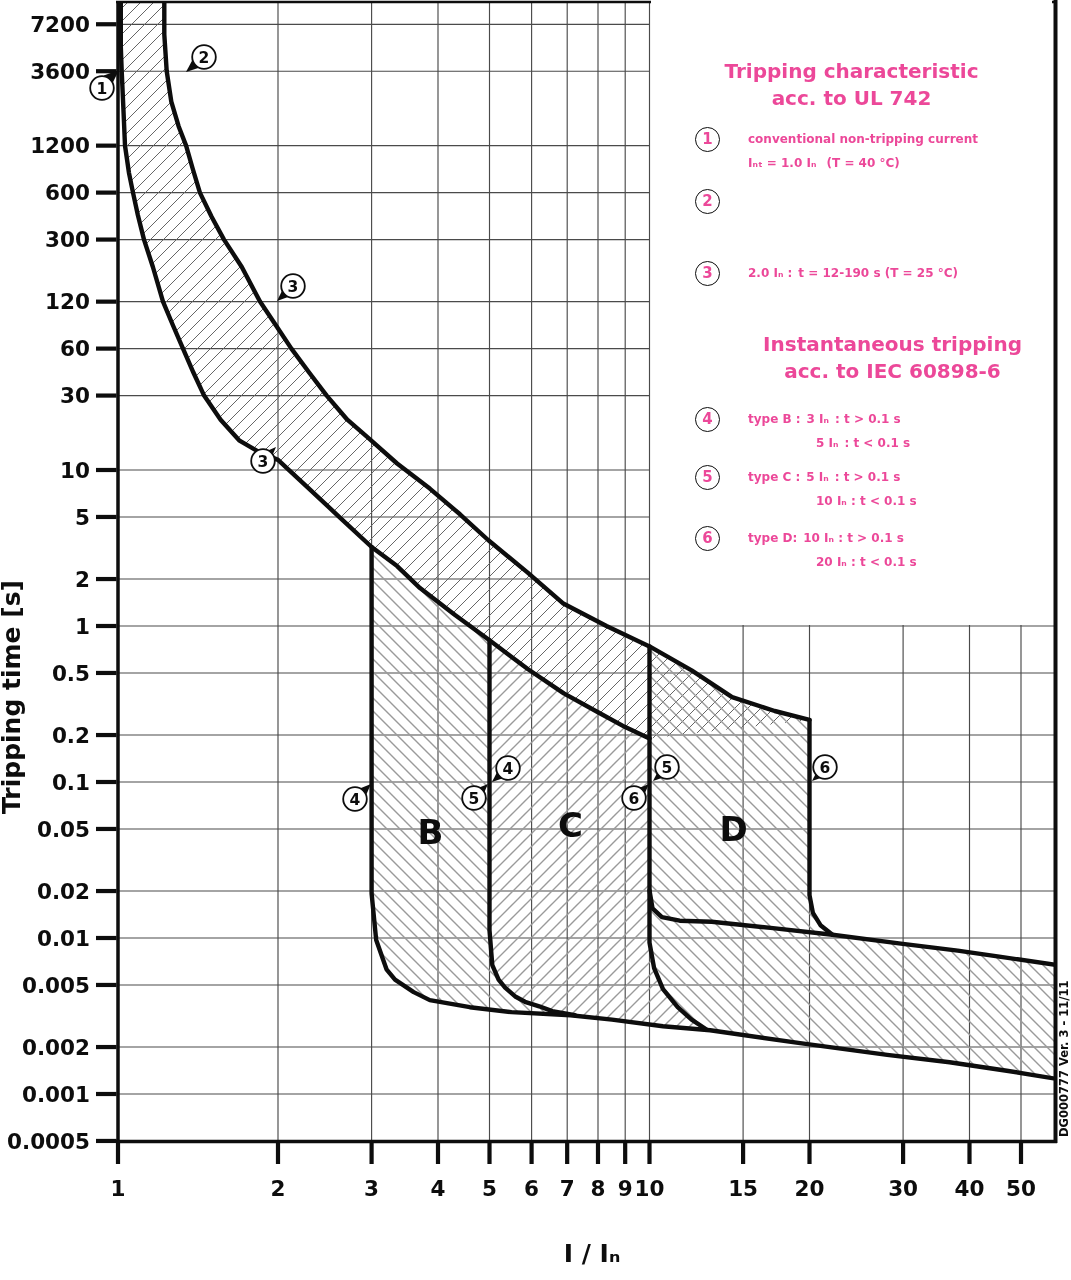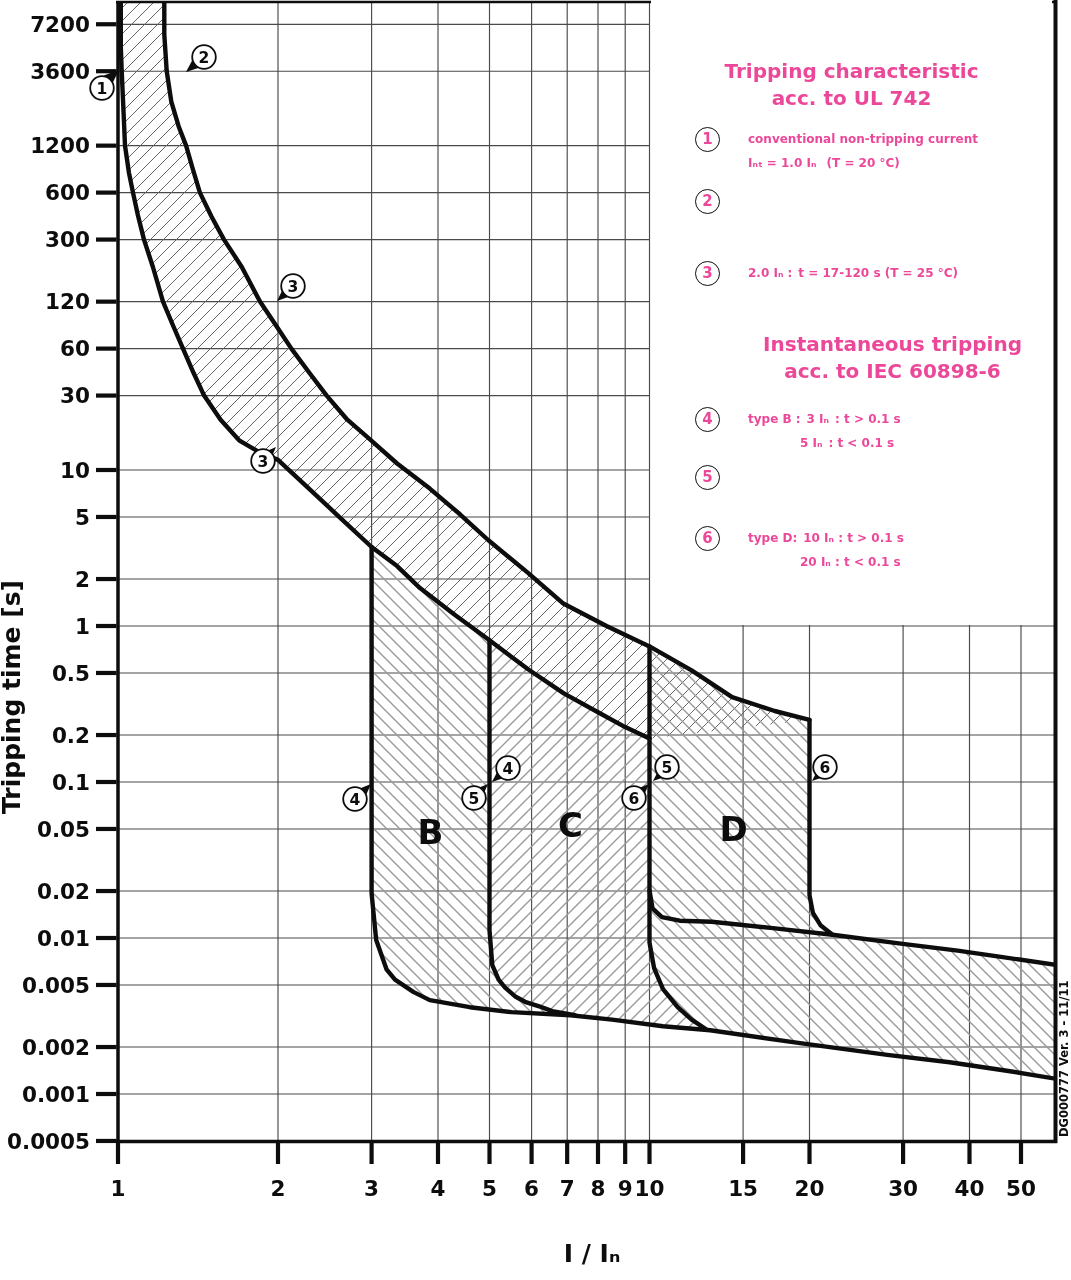--- a/index.html
+++ b/index.html
@@ -9,21 +9,21 @@
   svg text{font-family:"DejaVu Sans","Liberation Sans",sans-serif;font-weight:700;fill:#0d0d0d;}
   .legend{position:absolute;left:651px;top:0;width:401px;height:624px;background:#fff;
           color:#ec4899;font-weight:700;}
   .lg-title{position:absolute;left:0;width:100%;text-align:center;font-size:20px;line-height:27px;}
   .lg-title.ul{top:58px;}
   .lg-title.iec{top:331px;padding-left:41px;}
   .li{position:absolute;left:44px;display:flex;gap:28px;align-items:flex-start;}
   .lnum{flex:0 0 auto;width:23px;height:23px;border:1.7px solid #0d0d0d;border-radius:50%;
         text-align:center;line-height:23px;font-size:15px;}
   .ltxt{font-size:12px;line-height:24px;white-space:nowrap;}
-  .ind{margin-left:52px;}
+  .ind{margin-left:68px;}
   .li1{top:127px}.li2{top:189px}.li3{top:261px}.li4{top:407px}.li5{top:465px}.li6{top:526px}
 </style>
 </head>
 <body>
 
 <div class="page">
 
   <svg id="chart" width="1071" height="1280" viewBox="0 0 1071 1280">
     <defs>
       <clipPath id="plotclip">
@@ -220,48 +220,52 @@
 
   <div class="legend">
     <div class="lg-title ul">
       <div>Tripping characteristic</div>
       <div>acc. to UL 742</div>
     </div>
     <div class="li li1">
       <span class="lnum">1</span>
       <div class="ltxt">
         <div>conventional non-tripping current</div>
-        <div>Iₙₜ = 1.0 Iₙ  (T = 20 °C)</div>
+        <div>Iₙₜ = 1.0 Iₙ  (T = 40 °C)</div>
       </div>
     </div>
     <div class="li li2">
       <span class="lnum">2</span>
       <div class="ltxt">
       </div>
     </div>
     <div class="li li3">
       <span class="lnum">3</span>
       <div class="ltxt">
-        <div>2.0 Iₙ : t = 17-120 s (T = 25 °C)</div>
+        <div>2.0 Iₙ : t = 12-190 s (T = 25 °C)</div>
       </div>
     </div>
 
     <div class="lg-title iec">
       <div>Instantaneous tripping</div>
       <div>acc. to IEC 60898-6</div>
     </div>
     <div class="li li4">
       <span class="lnum">4</span>
       <div class="ltxt">
         <div>type B : 3 Iₙ : t &gt; 0.1 s</div>
         <div class="ind">5 Iₙ : t &lt; 0.1 s</div>
       </div>
     </div>
     <div class="li li5">
       <span class="lnum">5</span>
+      <div class="ltxt">
+        <div>type C : 5 Iₙ : t &gt; 0.1 s</div>
+        <div class="ind">10 Iₙ : t &lt; 0.1 s</div>
+      </div>
     </div>
     <div class="li li6">
       <span class="lnum">6</span>
       <div class="ltxt">
         <div>type D: 10 Iₙ : t &gt; 0.1 s</div>
         <div class="ind">20 Iₙ : t &lt; 0.1 s</div>
       </div>
     </div>
   </div>
 </div>

